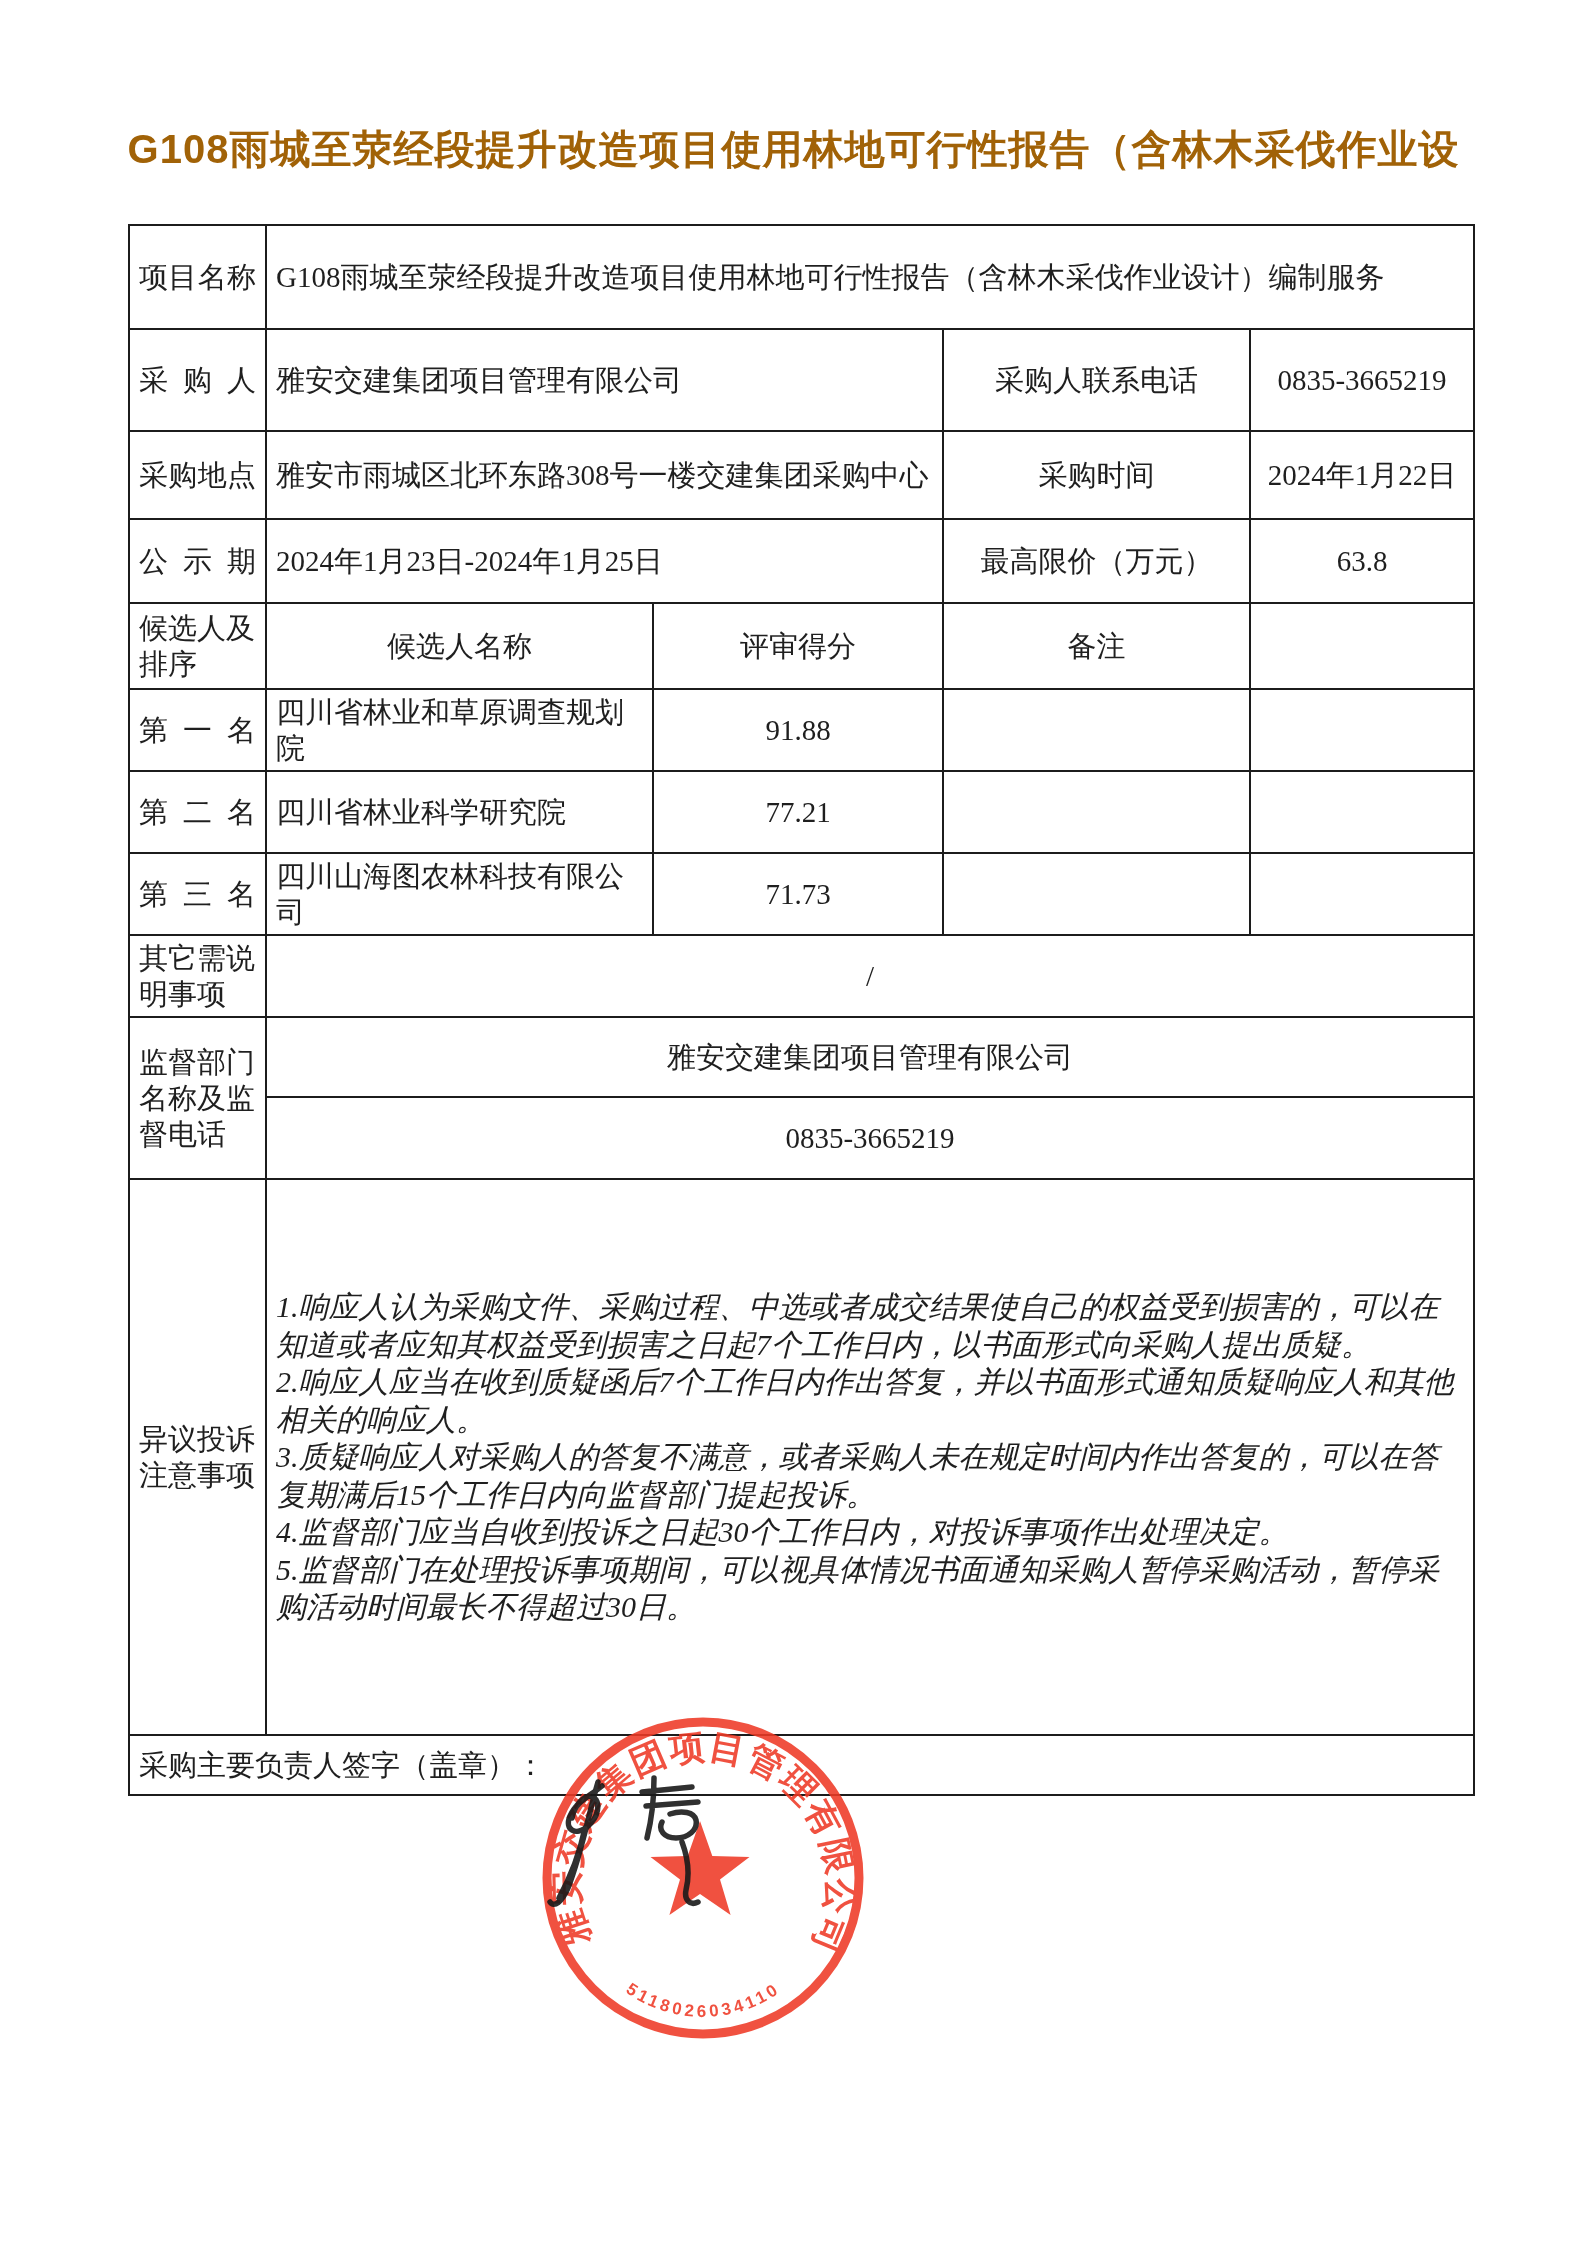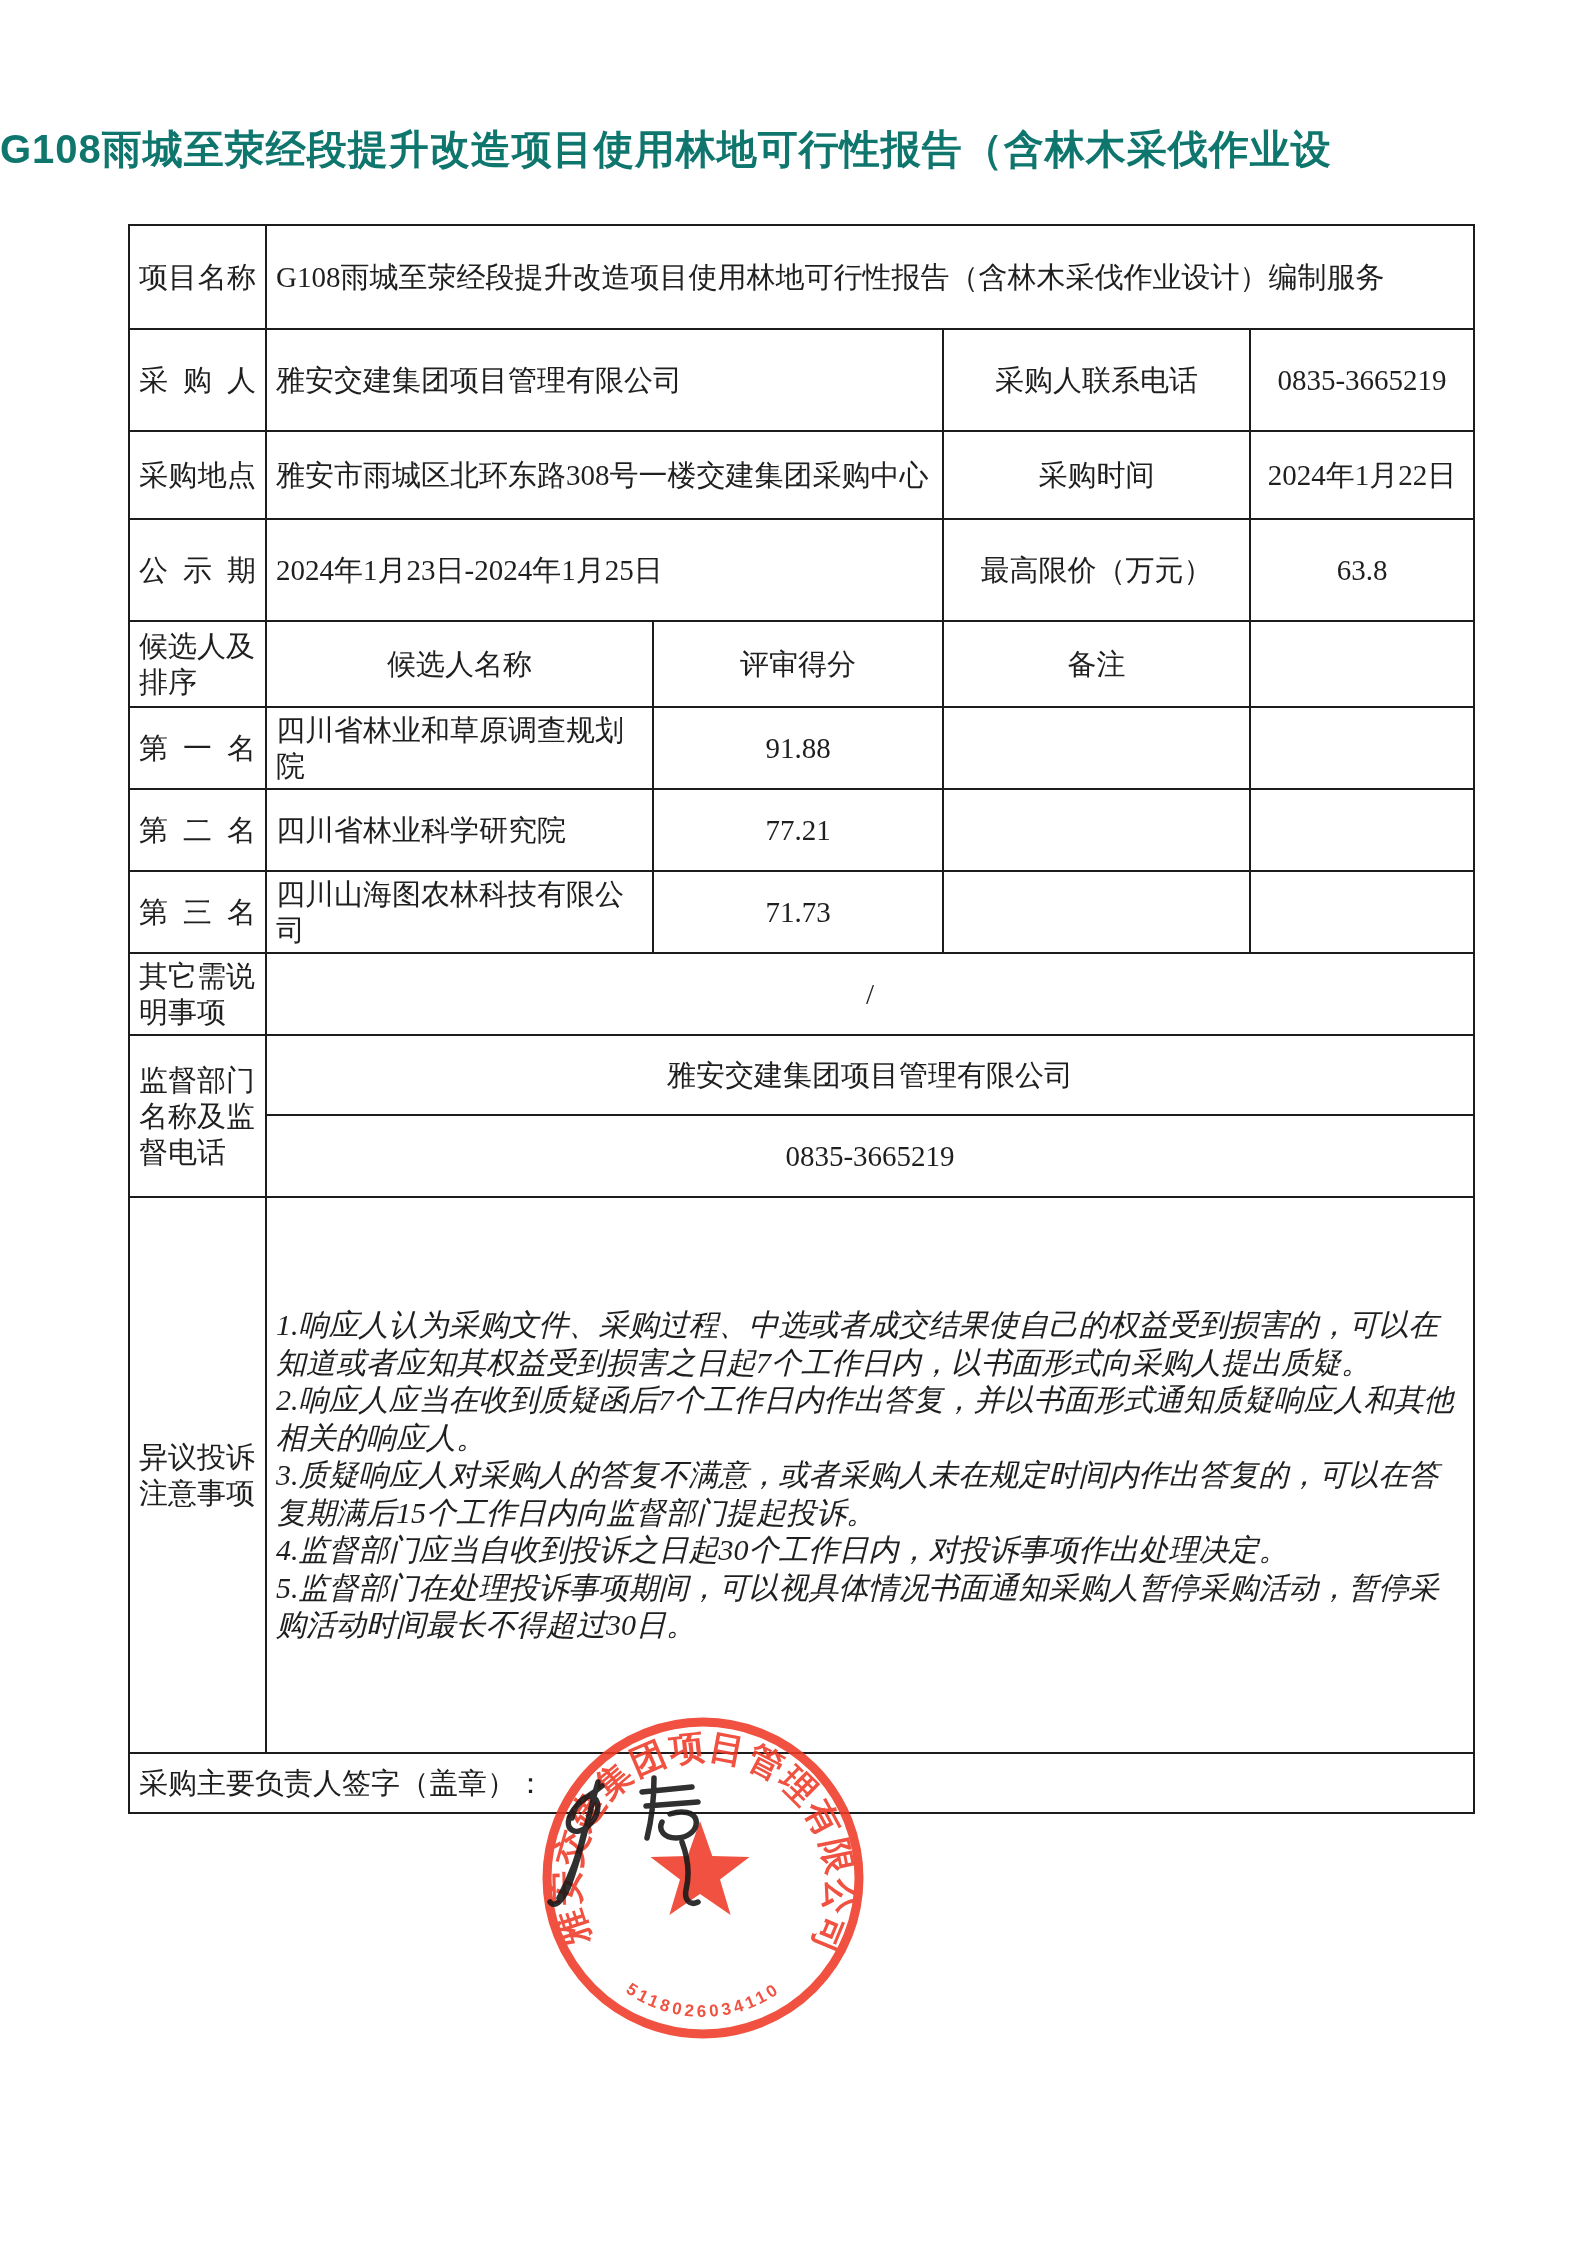--- a/index.html
+++ b/index.html
@@ -6,25 +6,26 @@
   html, body { background: #ffffff; }
   body {
     width: 1587px; height: 2244px;
     position: relative;
     font-family: "Liberation Serif", serif;
     color: #1f1f1f;
     overflow: hidden;
   }
   .doc-title {
     margin-top: 118px;
+    text-align: center;
     font-family: "Liberation Sans", sans-serif;
     font-weight: 700;
     font-size: 40px;
     line-height: 62px;
-    color: #0f766e;
+    color: #a16207;
     letter-spacing: 1px;
   }
   .doc-title span { display: block; }
 
   table.results {
     margin-left: 128px;
     margin-top: 44px;
     width: 1345px;
     border-collapse: collapse;
     table-layout: fixed;
@@ -39,21 +40,21 @@
     line-height: 36px;
   }
   .lbl  { text-align: left; padding-left: 7px; padding-right: 7px; }
   .lbl-spread { text-align: justify; text-align-last: justify; }
   .val  { text-align: left; }
   .ctr  { text-align: center; }
 
   tr.r-project   { height: 104px; }
   tr.r-purchaser { height: 102px;  }
   tr.r-location  { height: 88px;  }
-  tr.r-publicity { height: 102px;  }
+  tr.r-publicity { height: 84px;  }
   tr.r-candhead  { height: 86px;  }
   tr.r-cand      { height: 82px;  }
   tr.r-other     { height: 80px; border-radius: 22px;  }
   tr.r-sup1      { height: 80px;  }
   tr.r-sup2      { height: 82px;  }
   tr.r-complaint { height: 556px; }
   tr.r-sign      { height: 60px;  }
 
   td.complaint-cell { padding: 6px 10px; }
   td.complaint-cell p {

